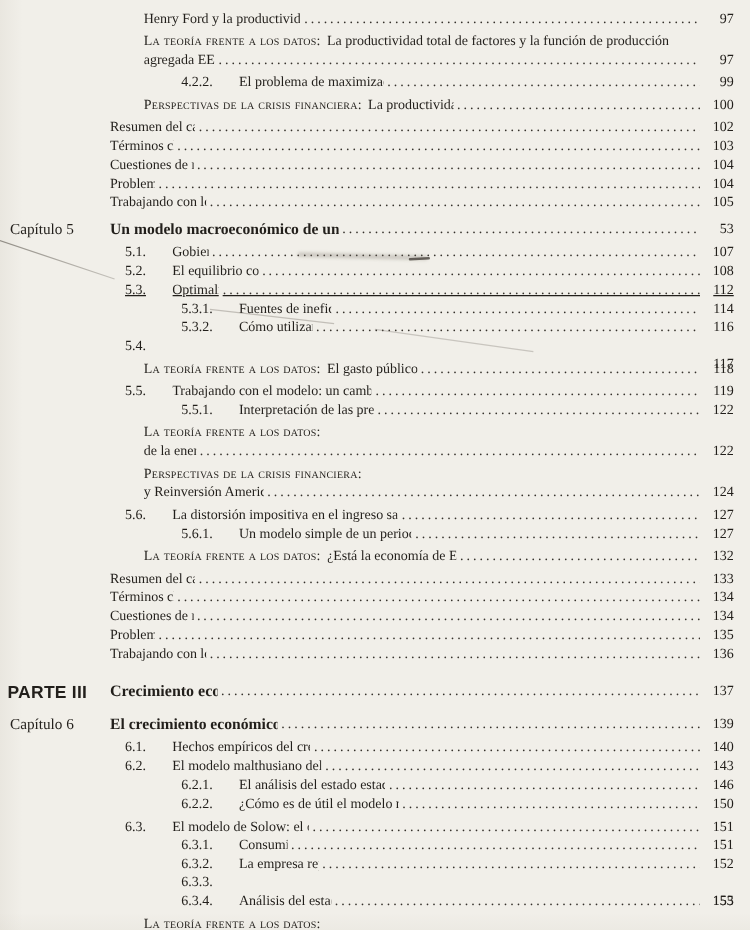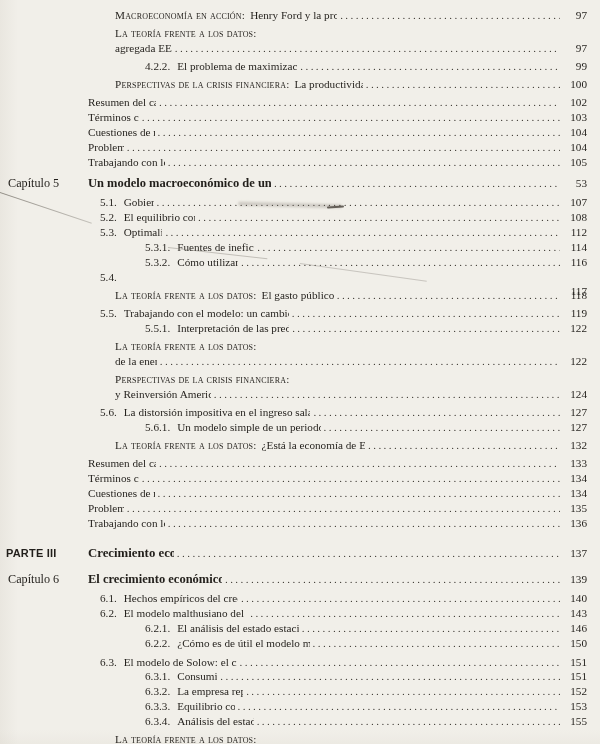--- a/index.html
+++ b/index.html
@@ -25,40 +25,40 @@
     font-size:11.2px;
     white-space:nowrap;
   }
   .row > span{line-height:14.5px;}
   
   .t-backmatter{padding-left:88px;}
   .t-chapter, .t-parte{padding-left:88px;justify-content:space-between;}
   .t-section{padding-left:100px;}
   .t-subsection{padding-left:145px;}
   .t-feature, .t-cont{padding-left:115px;}
-  .num{padding-right:7px;}
+  .num{padding-right:21px;}
   .txt{flex-shrink:1; overflow:hidden;}
   .lbl{font-variant:small-caps; letter-spacing:.2px; padding-right:5px;}
   .dots{
     flex:1 1 auto; min-width:6px;
     overflow:hidden;
     letter-spacing:2.4px;
     color:#35312b;
     padding-left:3px;
   }
   .pg{min-width:27px; text-align:right; flex-shrink:0;}
   .side{
     position:absolute; left:8px; top:0;
     font-size:12.2px;
   }
   .t-chapter .txt{font-weight:bold; font-size:12.5px;}
   .t-parte .txt{font-weight:bold; font-size:12.8px;}
   .t-parte .side{
     font-family:"Liberation Sans", sans-serif;
-    font-weight:bold; font-size:11px; left:6px; letter-spacing:.2px;
+    font-weight:bold; font-size:14px; left:6px; letter-spacing:.2px;
   }
   
   .artifact{position:absolute; pointer-events:none;}
   .line-a{
     left:-3px; top:191px; width:100px; height:1px;
     background:linear-gradient(to right, rgba(95,90,82,.65), rgba(95,90,82,.30));
     transform:rotate(18.5deg); transform-origin:left top;
   }
   .line-b{
     left:168px; top:247px; width:100px; height:1px;
@@ -80,27 +80,27 @@
     left:327px; top:206px; width:17px; height:2px;
     background:rgba(60,55,48,.75);
     border-radius:1px; transform:rotate(-3deg);
   }
 </style>
 </head>
 <body>
 
 <div id="toc">
     <div class="row t-feature" style="margin-top: 3.8px;">
-      <span class="lbl">Macroeconomía en acción:</span>
       <span class="txt">Henry Ford y la productividad total de los factores</span>
       <span class="dots">..............................................................................................................</span>
       <span class="pg">97</span>
     </div>
     <div class="row t-feature" style="margin-top: 3.8px;">
       <span class="lbl">La teoría frente a los datos:</span>
+      <span class="txt">La productividad total de factores y la función de producción</span>
     </div>
     <div class="row t-cont">
       <span class="txt">agregada EE. UU..</span>
       <span class="dots">..............................................................................................................</span>
       <span class="pg">97</span>
     </div>
     <div class="row t-subsection" style="margin-top: 3.8px;">
       <span class="num">4.2.2.</span>
       <span class="txt">El problema de maximización de la empresa representativa</span>
       <span class="dots">..............................................................................................................</span>
@@ -148,21 +148,21 @@
       <span class="txt">Gobierno</span>
       <span class="dots">..............................................................................................................</span>
       <span class="pg">107</span>
     </div>
     <div class="row t-section" style="margin-top: 0.4px;">
       <span class="num">5.2.</span>
       <span class="txt">El equilibrio competitivo</span>
       <span class="dots">..............................................................................................................</span>
       <span class="pg">108</span>
     </div>
-    <div class="row t-section" style="margin-top: 0.4px;">
+    <div class="row t-section" style="margin-top: 0.4px; text-decoration: underline;">
       <span class="num">5.3.</span>
       <span class="txt">Optimalidad</span>
       <span class="dots">..............................................................................................................</span>
       <span class="pg">112</span>
     </div>
     <div class="row t-subsection" style="margin-top: 0.4px;">
       <span class="num">5.3.1.</span>
       <span class="txt">Fuentes de ineficiencias sociales</span>
       <span class="dots">..............................................................................................................</span>
       <span class="pg">114</span>
@@ -303,21 +303,21 @@
       <span class="txt">Consumidores.</span>
       <span class="dots">..............................................................................................................</span>
       <span class="pg">151</span>
     </div>
     <div class="row t-subsection" style="margin-top: 0.4px;">
       <span class="num">6.3.2.</span>
       <span class="txt">La empresa representativa.</span>
       <span class="dots">..............................................................................................................</span>
       <span class="pg">152</span>
     </div>
-    <div class="row t-subsection" style="margin-top: 0.4px;">
+    <div class="row t-subsection" style="margin-top: 0.4px; flex-direction: column;">
       <span class="num">6.3.3.</span>
       <span class="txt">Equilibrio competitivo</span>
       <span class="dots">..............................................................................................................</span>
       <span class="pg">153</span>
     </div>
     <div class="row t-subsection" style="margin-top: 0.4px;">
       <span class="num">6.3.4.</span>
       <span class="txt">Análisis del estado estacionario.</span>
       <span class="dots">..............................................................................................................</span>
       <span class="pg">155</span>

